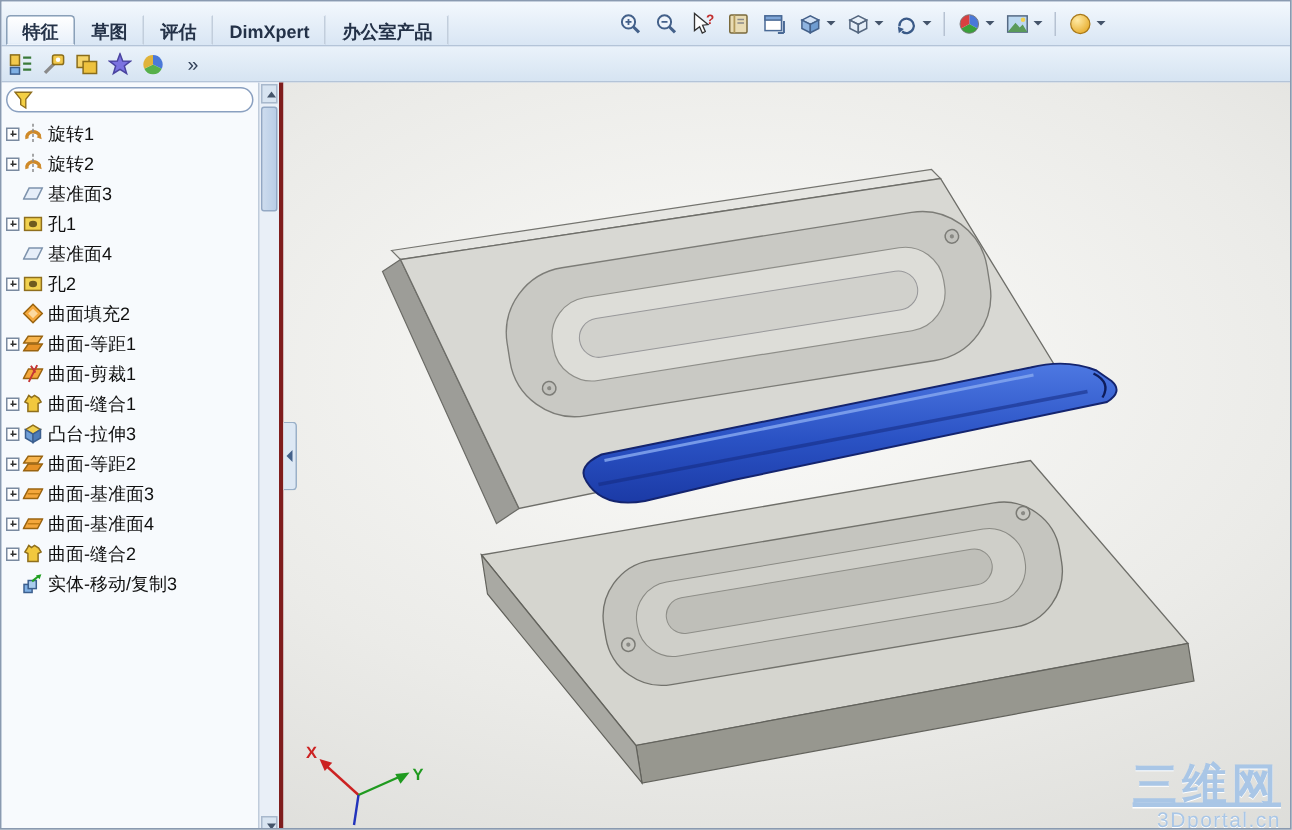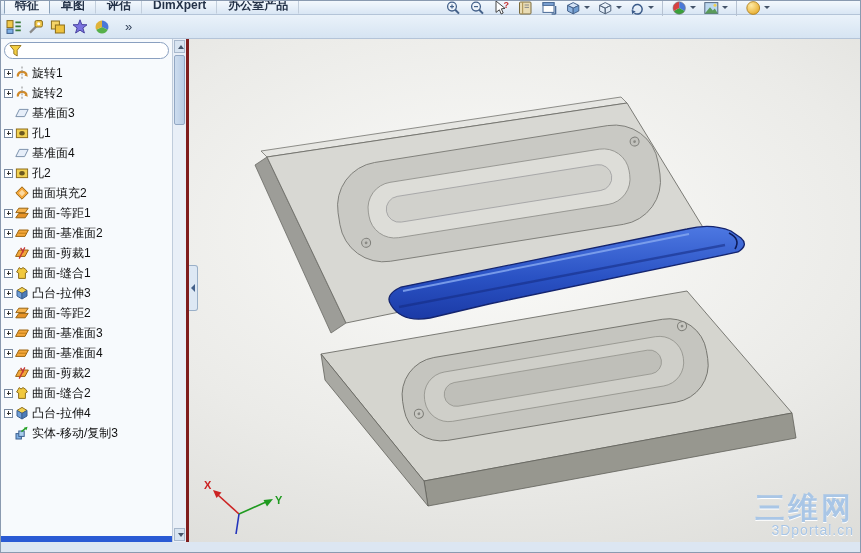--- a/index.html
+++ b/index.html
@@ -4,24 +4,23 @@
 <style>
   html,body{margin:0;padding:0;background:#9aa4b0;}
   *{box-sizing:border-box;}
   .app{
     position:relative;width:861px;height:553px;overflow:hidden;
     font-family:"Liberation Sans",sans-serif;font-size:12px;color:#1a1a1a;
     background:#dce6f2;border:1px solid #8a9ab0;
   }
   
   .topbar{
-    height:14px;display:flex;align-items:center;padding-left:3px;
+    height:30px;display:flex;align-items:center;padding-left:3px;
     background:linear-gradient(#f3f8fd,#d9e6f4);
     border-bottom:1px solid #b4c4d8;
-    gap:33px;
   }
   .tabs{display:flex;align-items:flex-end;height:100%;}
   .tab{
     padding:3px 10px 2px;height:20px;line-height:15px;color:#243248;cursor:default;
     border:1px solid transparent;border-right:1px solid #c2cedc;font-weight:bold;
   }
   .tab.active{
     background:linear-gradient(#ffffff,#e9f1fa);
     border:1px solid #8aa0b8;border-bottom-color:#eef4fb;
     border-radius:3px 3px 0 0;font-weight:bold;
@@ -80,21 +79,21 @@
   }
   .chev{width:0;height:0;border-top:4px solid transparent;border-bottom:4px solid transparent;border-right:4px solid #44618a;}
   
   .viewport{
     position:relative;flex:1;overflow:hidden;
     background:radial-gradient(120% 95% at 45% 38%, #fbfbf9 0%, #ebebe8 48%, #d4d4d0 100%);
   }
   .model{position:absolute;left:0;top:0;}
   .triad{position:absolute;left:14px;bottom:2px;}
   .watermark{position:absolute;right:6px;bottom:4px;text-align:right;color:var(--watermark-blue,#a9c6e6);line-height:1.05;}
-  .wm-title{font-size:30px;font-weight:bold;letter-spacing:3px;text-shadow:0 1px 0 #ffffff;}
+  .wm-title{font-size:30px;font-weight:bold;letter-spacing:3px;text-shadow:0 1px 0 #ffffff;text-decoration:underline;}
   .wm-sub{font-size:14px;letter-spacing:1px;text-shadow:0 1px 0 #ffffff;}
 </style>
 </head>
 <body>
 
 <div class="app">
 
   <div class="topbar">
     <div class="tabs" id="tabs">
         <div class="tab active">特征</div>
@@ -343,30 +342,20 @@
             <span class="plus"></span>
             <span class="ticon">
               <svg width="14" height="14" viewBox="0 0 14 14" xmlns="http://www.w3.org/2000/svg">
                 <polygon points="0.8,6.6 3.8,2.2 13.2,2.2 10.2,6.6" fill="#f6b44e" stroke="#9a6410"></polygon>
                 <polygon points="0.8,11.8 3.8,7.4 13.2,7.4 10.2,11.8" fill="#e69226" stroke="#9a6410"></polygon>
               </svg>
             </span>
             <span class="tlabel">曲面-等距1</span>
           </div>
           <div class="trow">
-            <span class="plus"></span>
-            <span class="ticon">
-              <svg width="14" height="14" viewBox="0 0 14 14" xmlns="http://www.w3.org/2000/svg">
-                <polygon points="0.6,10.4 4,4 13.4,4 10,10.4" fill="#f4a73b" stroke="#9a6410"></polygon>
-                <line x1="3.4" y1="7.2" x2="11" y2="7.2" stroke="#c07c14"></line>
-              </svg>
-            </span>
-            <span class="tlabel">曲面-基准面2</span>
-          </div>
-          <div class="trow">
             <span class="plus-spacer"></span>
             <span class="ticon">
               <svg width="14" height="14" viewBox="0 0 14 14" xmlns="http://www.w3.org/2000/svg">
                 <polygon points="0.6,10.4 4,4 13.4,4 10,10.4" fill="#f4a73b" stroke="#9a6410"></polygon>
                 <path d="M4.2 12.6 L9.8 1.4 M5.6 1.8 L8.6 6.4" stroke="#c43636" stroke-width="1.3" fill="none"></path>
               </svg>
             </span>
             <span class="tlabel">曲面-剪裁1</span>
           </div>
           <div class="trow">
@@ -413,48 +402,27 @@
             <span class="plus"></span>
             <span class="ticon">
               <svg width="14" height="14" viewBox="0 0 14 14" xmlns="http://www.w3.org/2000/svg">
                 <polygon points="0.6,10.4 4,4 13.4,4 10,10.4" fill="#f4a73b" stroke="#9a6410"></polygon>
                 <line x1="3.4" y1="7.2" x2="11" y2="7.2" stroke="#c07c14"></line>
               </svg>
             </span>
             <span class="tlabel">曲面-基准面4</span>
           </div>
           <div class="trow">
-            <span class="plus-spacer"></span>
-            <span class="ticon">
-              <svg width="14" height="14" viewBox="0 0 14 14" xmlns="http://www.w3.org/2000/svg">
-                <polygon points="0.6,10.4 4,4 13.4,4 10,10.4" fill="#f4a73b" stroke="#9a6410"></polygon>
-                <path d="M4.2 12.6 L9.8 1.4 M5.6 1.8 L8.6 6.4" stroke="#c43636" stroke-width="1.3" fill="none"></path>
-              </svg>
-            </span>
-            <span class="tlabel">曲面-剪裁2</span>
-          </div>
-          <div class="trow">
             <span class="plus"></span>
             <span class="ticon">
               <svg width="14" height="14" viewBox="0 0 14 14" xmlns="http://www.w3.org/2000/svg">
                 <path d="M4.2 1.6 L6 3 L8 1.6 L10.8 3.4 L12.4 6 L10.4 7 L10.4 12.4 L3.6 12.4 L3.6 7 L1.6 6 L3.2 3.4 Z" fill="#f1c83e" stroke="#8f6f1d"></path>
               </svg>
             </span>
             <span class="tlabel">曲面-缝合2</span>
-          </div>
-          <div class="trow">
-            <span class="plus"></span>
-            <span class="ticon">
-              <svg width="14" height="14" viewBox="0 0 14 14" xmlns="http://www.w3.org/2000/svg">
-                <polygon points="2,4.4 7,1.4 12,4.4 7,7.4" fill="#f1d150" stroke="#8f6f1d"></polygon>
-                <polygon points="2,4.4 7,7.4 7,13 2,10" fill="#6f9fd8" stroke="#3c5f8e"></polygon>
-                <polygon points="7,7.4 12,4.4 12,10 7,13" fill="#4d7cb8" stroke="#3c5f8e"></polygon>
-              </svg>
-            </span>
-            <span class="tlabel">凸台-拉伸4</span>
           </div>
           <div class="trow">
             <span class="plus-spacer"></span>
             <span class="ticon">
               <svg width="14" height="14" viewBox="0 0 14 14" xmlns="http://www.w3.org/2000/svg">
                 <rect x="1" y="7.6" width="5.4" height="5.4" fill="#7fb0e4" stroke="#3c5f8e"></rect>
                 <rect x="3.8" y="5" width="5.4" height="5.4" fill="#aacdee" stroke="#3c5f8e"></rect>
                 <path d="M6.4 5.6 L10.6 2.2" stroke="#21a021" stroke-width="1.4" fill="none"></path>
                 <polygon points="12.6,0.8 8.9,1.7 11.4,4.2" fill="#21a021"></polygon>
               </svg>

